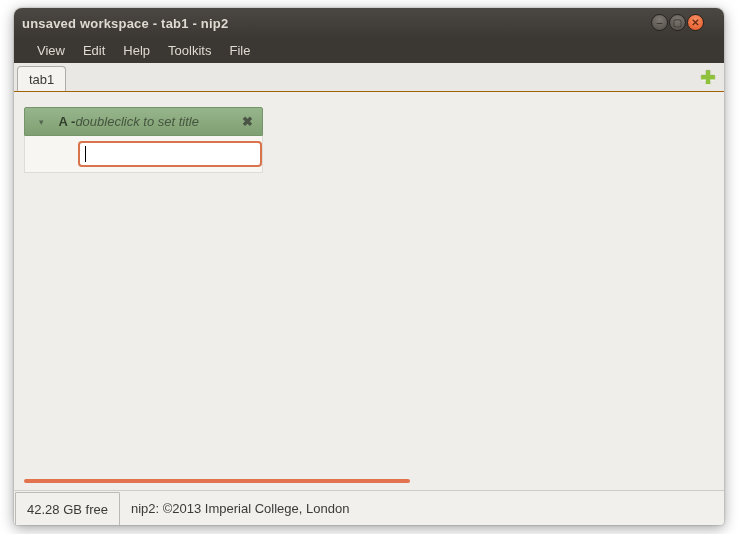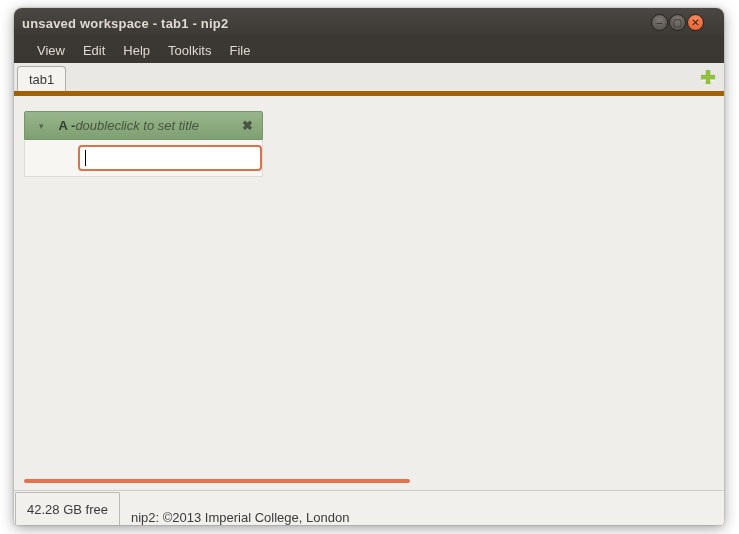--- a/index.html
+++ b/index.html
@@ -34,21 +34,21 @@
   }
   
   .menubar {
     height:25px; flex:0 0 25px; background:#3b3733;
     display:flex; align-items:center; padding-left:14px;
   }
   .menu-item { color:#dfdbd2; font-size:13px; padding:3px 9px; cursor:default; }
   
   .tabstrip {
     height:28px; flex:0 0 28px; background:#eae8e4;
-    border-bottom:5px solid #a16207; position:relative;
+    border-bottom:1px solid #a16207; position:relative;
     display:flex; align-items:flex-end;
   }
   .tab {
     margin-left:3px; height:25px; box-sizing:border-box;
     background:#f4f3f0; border:1px solid #aeaca7; border-bottom:none;
     border-radius:4px 4px 0 0; padding:0 11px;
     display:flex; align-items:center; font-size:13px; color:#3a3a38;
   }
   .add-btn {
     position:absolute; right:6px; bottom:3px; width:20px; height:20px;
@@ -90,21 +90,21 @@
   
   .statusbar {
     height:34px; flex:0 0 34px; background:#f1f0ed;
     border-top:1px solid #cfcdc8; display:flex; align-items:stretch;
     font-size:13px; color:#3a3a38;
   }
   .free-box {
     margin:1px 0 1px 1px; border:1px solid #bcbab5; border-radius:1px;
     padding:16px 11px; display:flex; align-items:center; background:#f1f0ed;
   }
-  .copyright { display:flex; align-items:flex-end; padding-left:11px; }
+  .copyright { display:flex; align-items:center; padding-left:11px; }
 </style>
 </head>
 <body>
 
 <div class="window">
 
   <div class="titlebar">
     <span class="title">unsaved workspace - tab1 - nip2</span>
     <div class="win-controls">
       <div class="wbtn">

